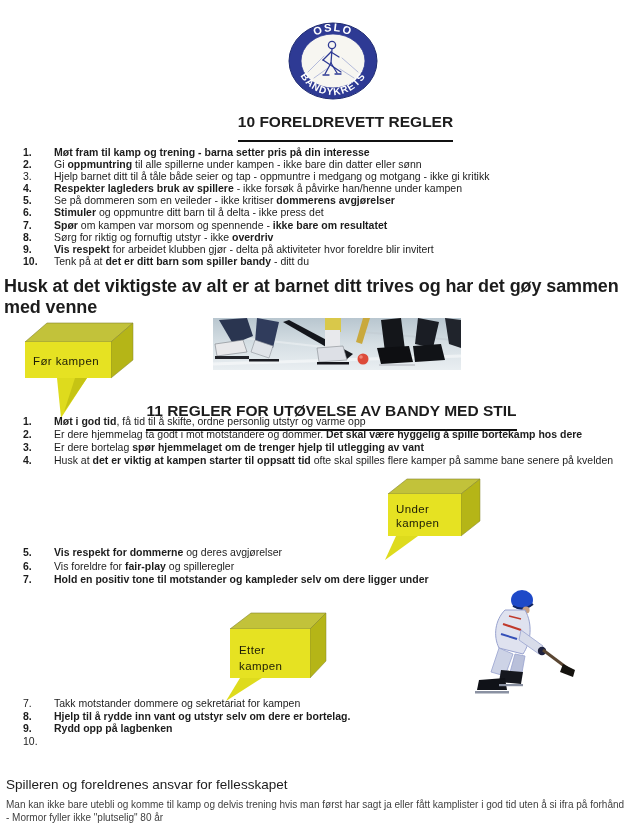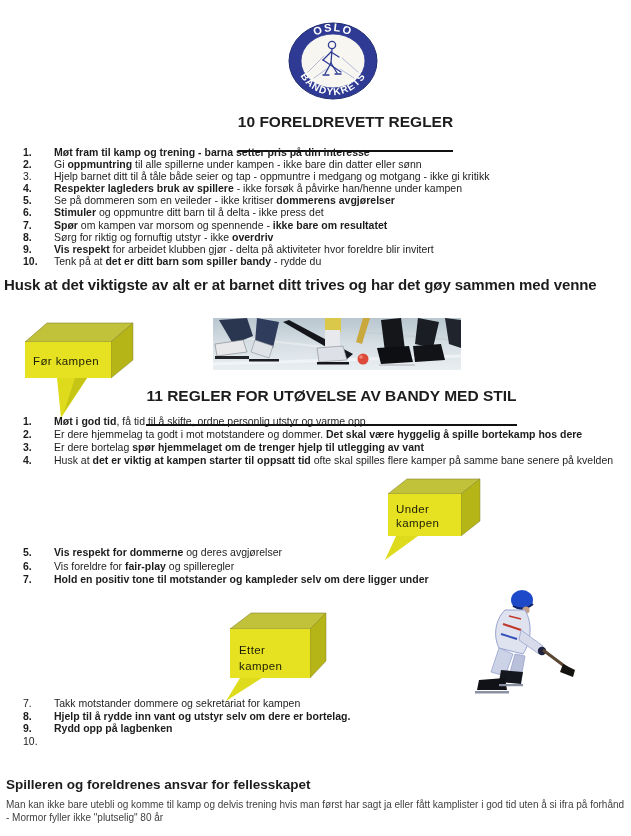--- a/index.html
+++ b/index.html
@@ -1,30 +1,30 @@
 <!DOCTYPE html>
 <html><head>
 <meta charset="utf-8">
 <style>
   html,body{margin:0;padding:0;background:#ffffff;}
   .page{position:relative;width:631px;height:836px;background:#fff;overflow:hidden;
         font-family:"Liberation Sans", sans-serif;color:#1c1c1c;}
   .abs{position:absolute;}
   .title{left:0;width:631px;text-align:center;font-weight:bold;font-size:15.5px;line-height:20px;}
-  .title .u{display:inline-block;border-bottom:2px solid #111;padding-bottom:18px;position:relative;}
-  .husk{left:4px;top:276px;font-weight:bold;font-size:15px;letter-spacing:-0.1px;}
+  .title .u{display:inline-block;border-bottom:2px solid #111;padding-bottom:8px;position:relative;}
+  .husk{left:4px;top:276px;font-weight:bold;font-size:18px;letter-spacing:-0.1px;}
   .list{left:23px;}
   .li-row{display:flex;font-size:10.5px;}
   .lh12 .li-row{line-height:12.1px;}
   .lh13 .li-row{line-height:13.1px;}
   .lh135 .li-row{line-height:13.6px;}
   .lh126 .li-row{line-height:12.6px;}
   .li-num{width:31px;flex:none;}
   .b{font-weight:bold;}
-  .heading3{left:6px;top:777px;font-weight:bold;font-size:13.5px;}
+  .heading3{left:6px;top:777px;font-weight:normal;font-size:13.5px;}
   .paragraph{left:6px;top:799px;width:622px;font-size:10px;line-height:12.6px;color:#3f3f3f;}
   svg text.bubble-label{font-family:"Liberation Sans", sans-serif;font-size:11.5px;fill:#1d1d06;letter-spacing:0.4px;}
 </style>
 </head>
 <body>
 
 <div class="page">
 
   <svg class="abs" style="left:288px;top:22px;" width="90" height="78" viewBox="0 0 90 78">
     <defs>
@@ -94,21 +94,21 @@
       <div class="li-row">
         <span class="li-num b">8.</span>
         <span class="li-text"><span>Sørg for riktig og fornuftig utstyr - ikke </span><span class="b">overdriv</span></span>
       </div>
       <div class="li-row">
         <span class="li-num b">9.</span>
         <span class="li-text"><span class="b">Vis respekt</span><span> for arbeidet klubben gjør - delta på aktiviteter hvor foreldre blir invitert</span></span>
       </div>
       <div class="li-row">
         <span class="li-num b">10.</span>
-        <span class="li-text"><span>Tenk på at </span><span class="b">det er ditt barn som spiller bandy</span><span> - rydde du</span></span>
+        <span class="li-text"><span>Tenk på at </span><span class="b">det er ditt barn som spiller bandy</span><span> - ditt du</span></span>
       </div>
     </div>
 
   <div class="abs husk">Husk at det viktigste av alt er at barnet ditt trives og har det gøy sammen med venne</div>
 
   <svg class="abs" style="left:23px;top:320px;" width="112" height="100" viewBox="0 0 112 100">
     <polygon points="2,22 24,3 110,3 88,22" fill="#c2c23a" stroke="#84842c" stroke-width="0.6"></polygon>
     <polygon points="88,22 110,3 110,40 88,58" fill="#b5b517" stroke="#84842c" stroke-width="0.5"></polygon>
     <rect x="2" y="22" width="86" height="36" fill="#e6e222"></rect>
     <polygon points="34,58 64,58 38,98" fill="#dedb1d"></polygon>
@@ -154,21 +154,21 @@
       <polygon points="168,2 188,0 192,32 172,34" fill="#14161a"></polygon>
       <polygon points="164,30 196,28 200,44 168,46" fill="#0e0f12"></polygon>
       <rect x="166" y="46" width="36" height="2" fill="#caced4"></rect>
       <polygon points="205,0 226,4 220,30 202,26" fill="#1a1d24"></polygon>
       <polygon points="200,28 228,26 232,42 202,44" fill="#111317"></polygon>
       <polygon points="232,0 248,2 248,30 236,26" fill="#20242c"></polygon>
     </g>
   </svg>
 
   <div class="abs title" style="top:386px;">
-    <span class="u" style="left:16px;">11 REGLER FOR UTØVELSE AV BANDY MED STIL</span>
+    <span class="u" style="left:16px;margin-top:15px;">11 REGLER FOR UTØVELSE AV BANDY MED STIL</span>
   </div>
 
   <div class="abs list lh13" style="top:415px;">
       <div class="li-row">
         <span class="li-num b">1.</span>
         <span class="li-text"><span class="b">Møt i god tid</span><span>, få tid til å skifte, ordne personlig utstyr og varme opp</span></span>
       </div>
       <div class="li-row">
         <span class="li-num b">2.</span>
         <span class="li-text"><span>Er dere hjemmelag ta godt i mot motstandere og dommer. </span><span class="b">Det skal være hyggelig å spille bortekamp hos dere</span></span>

